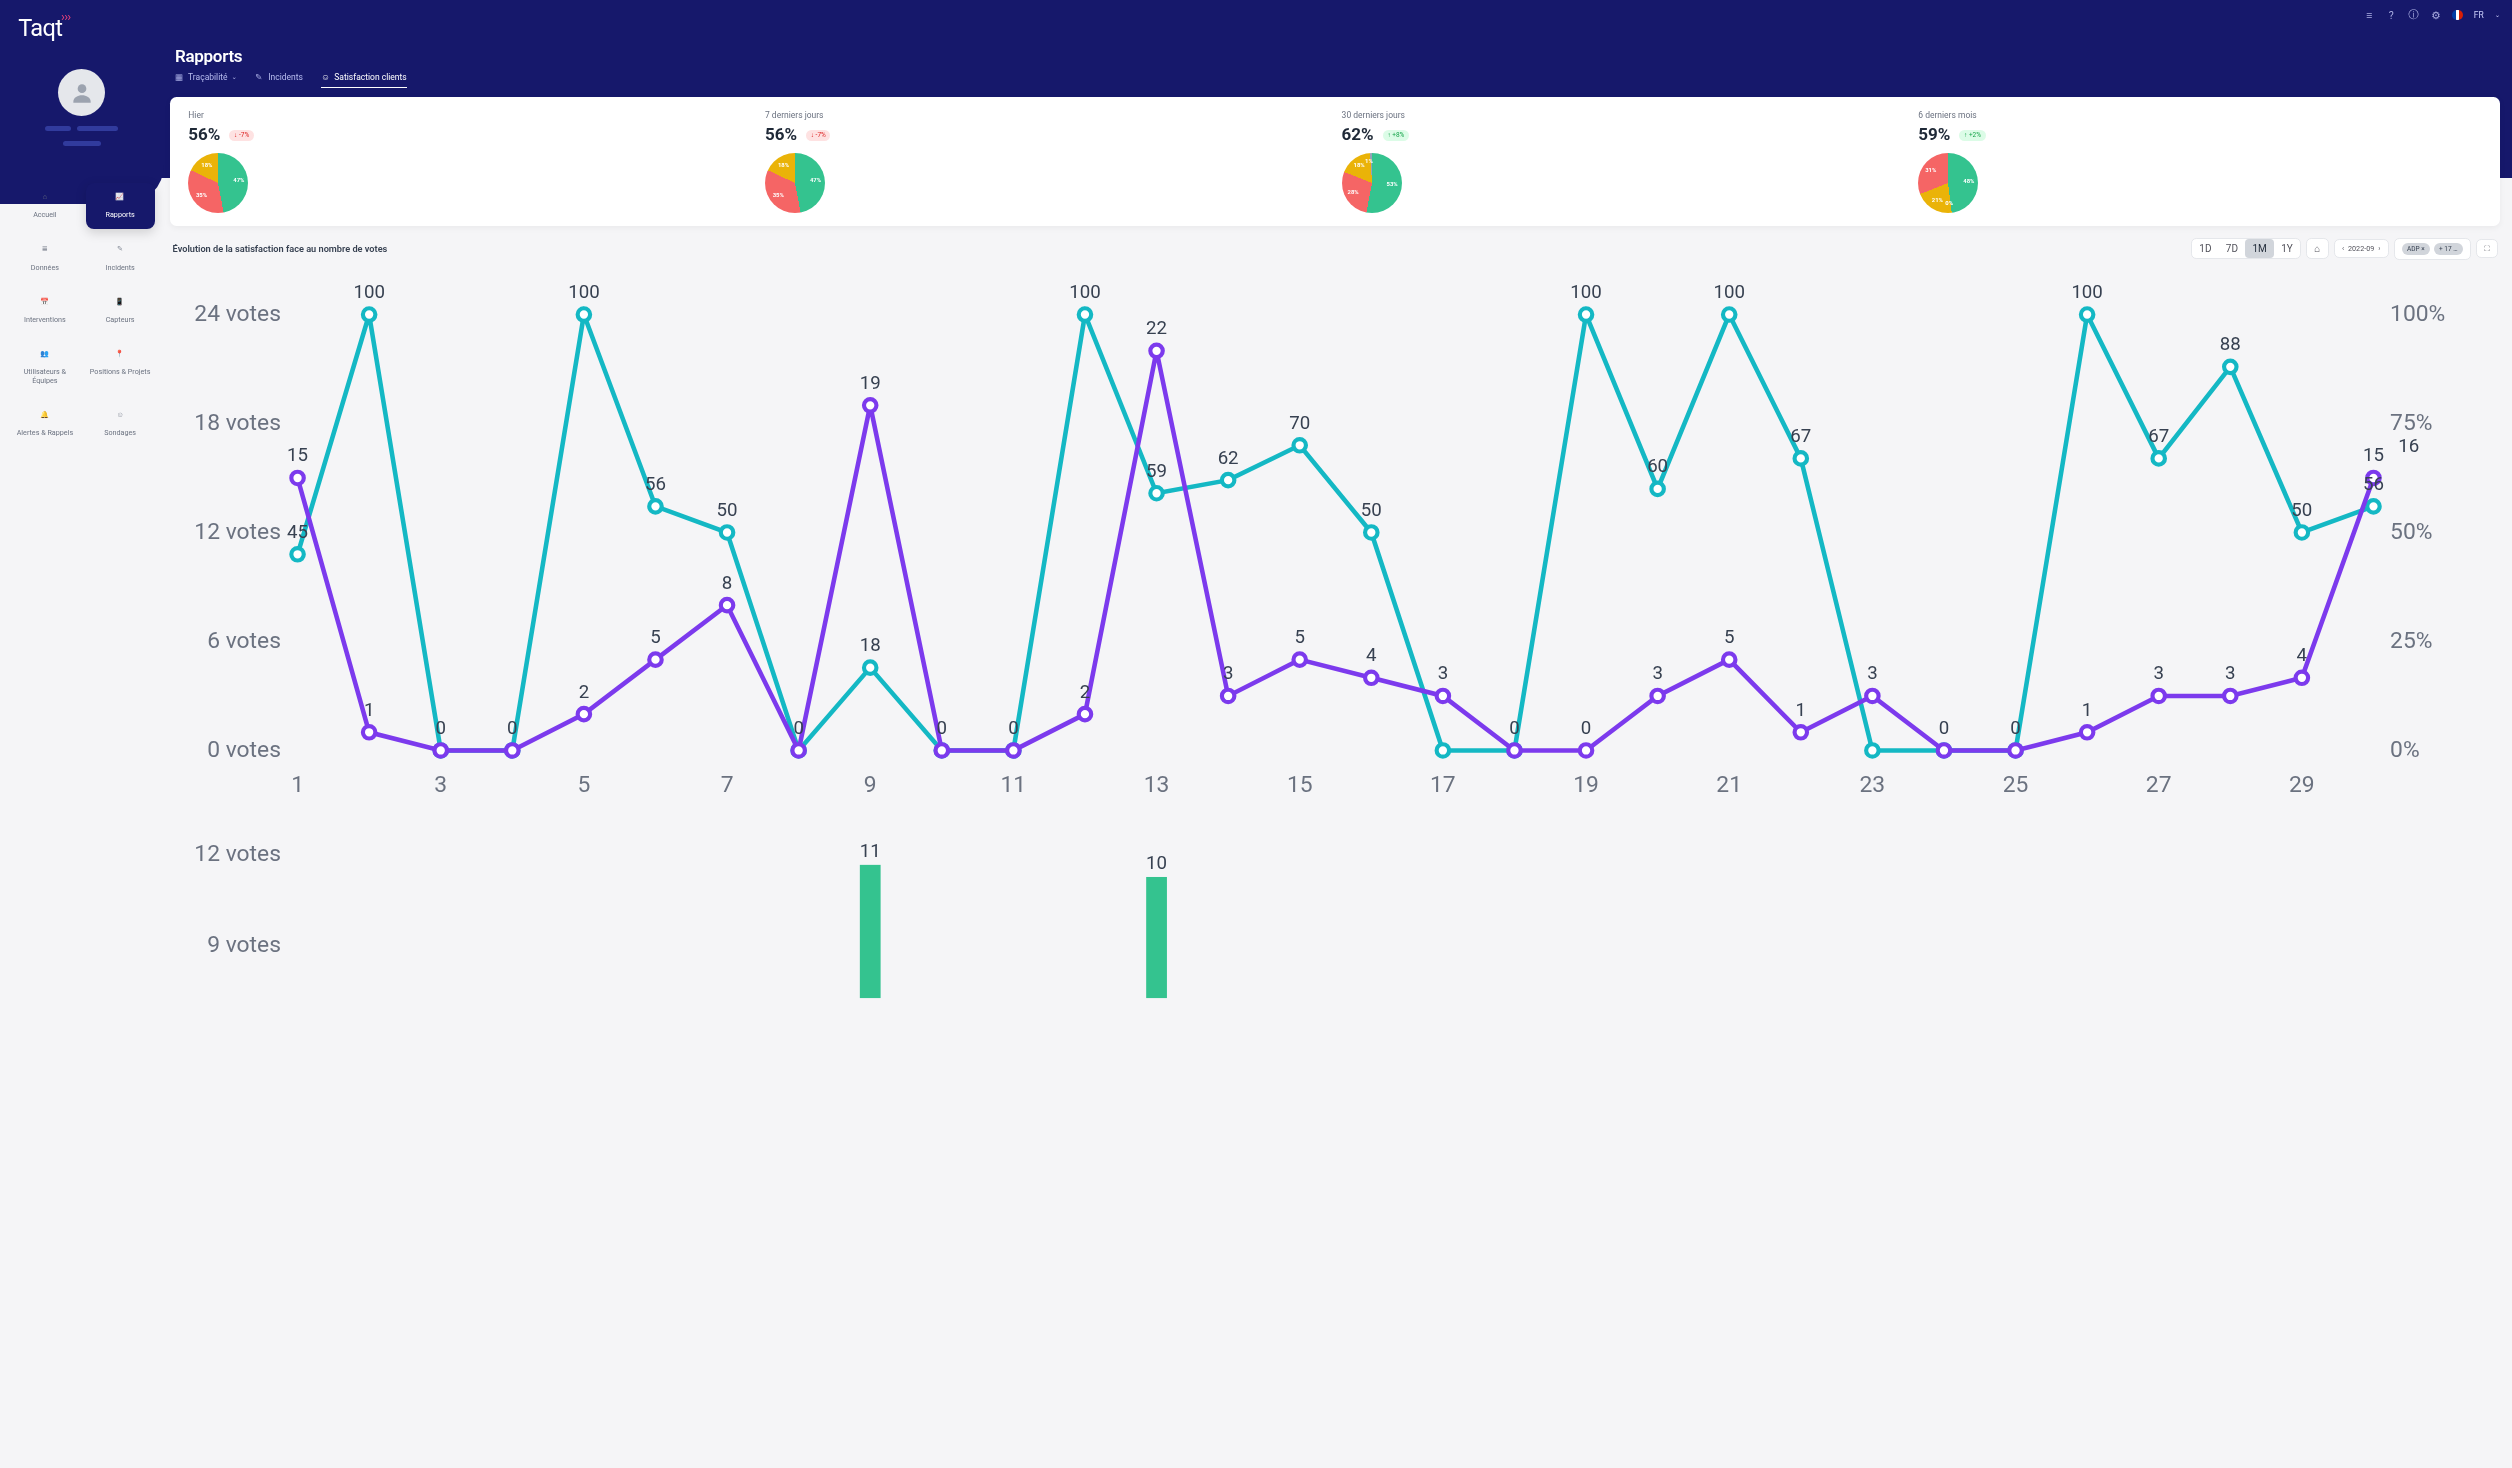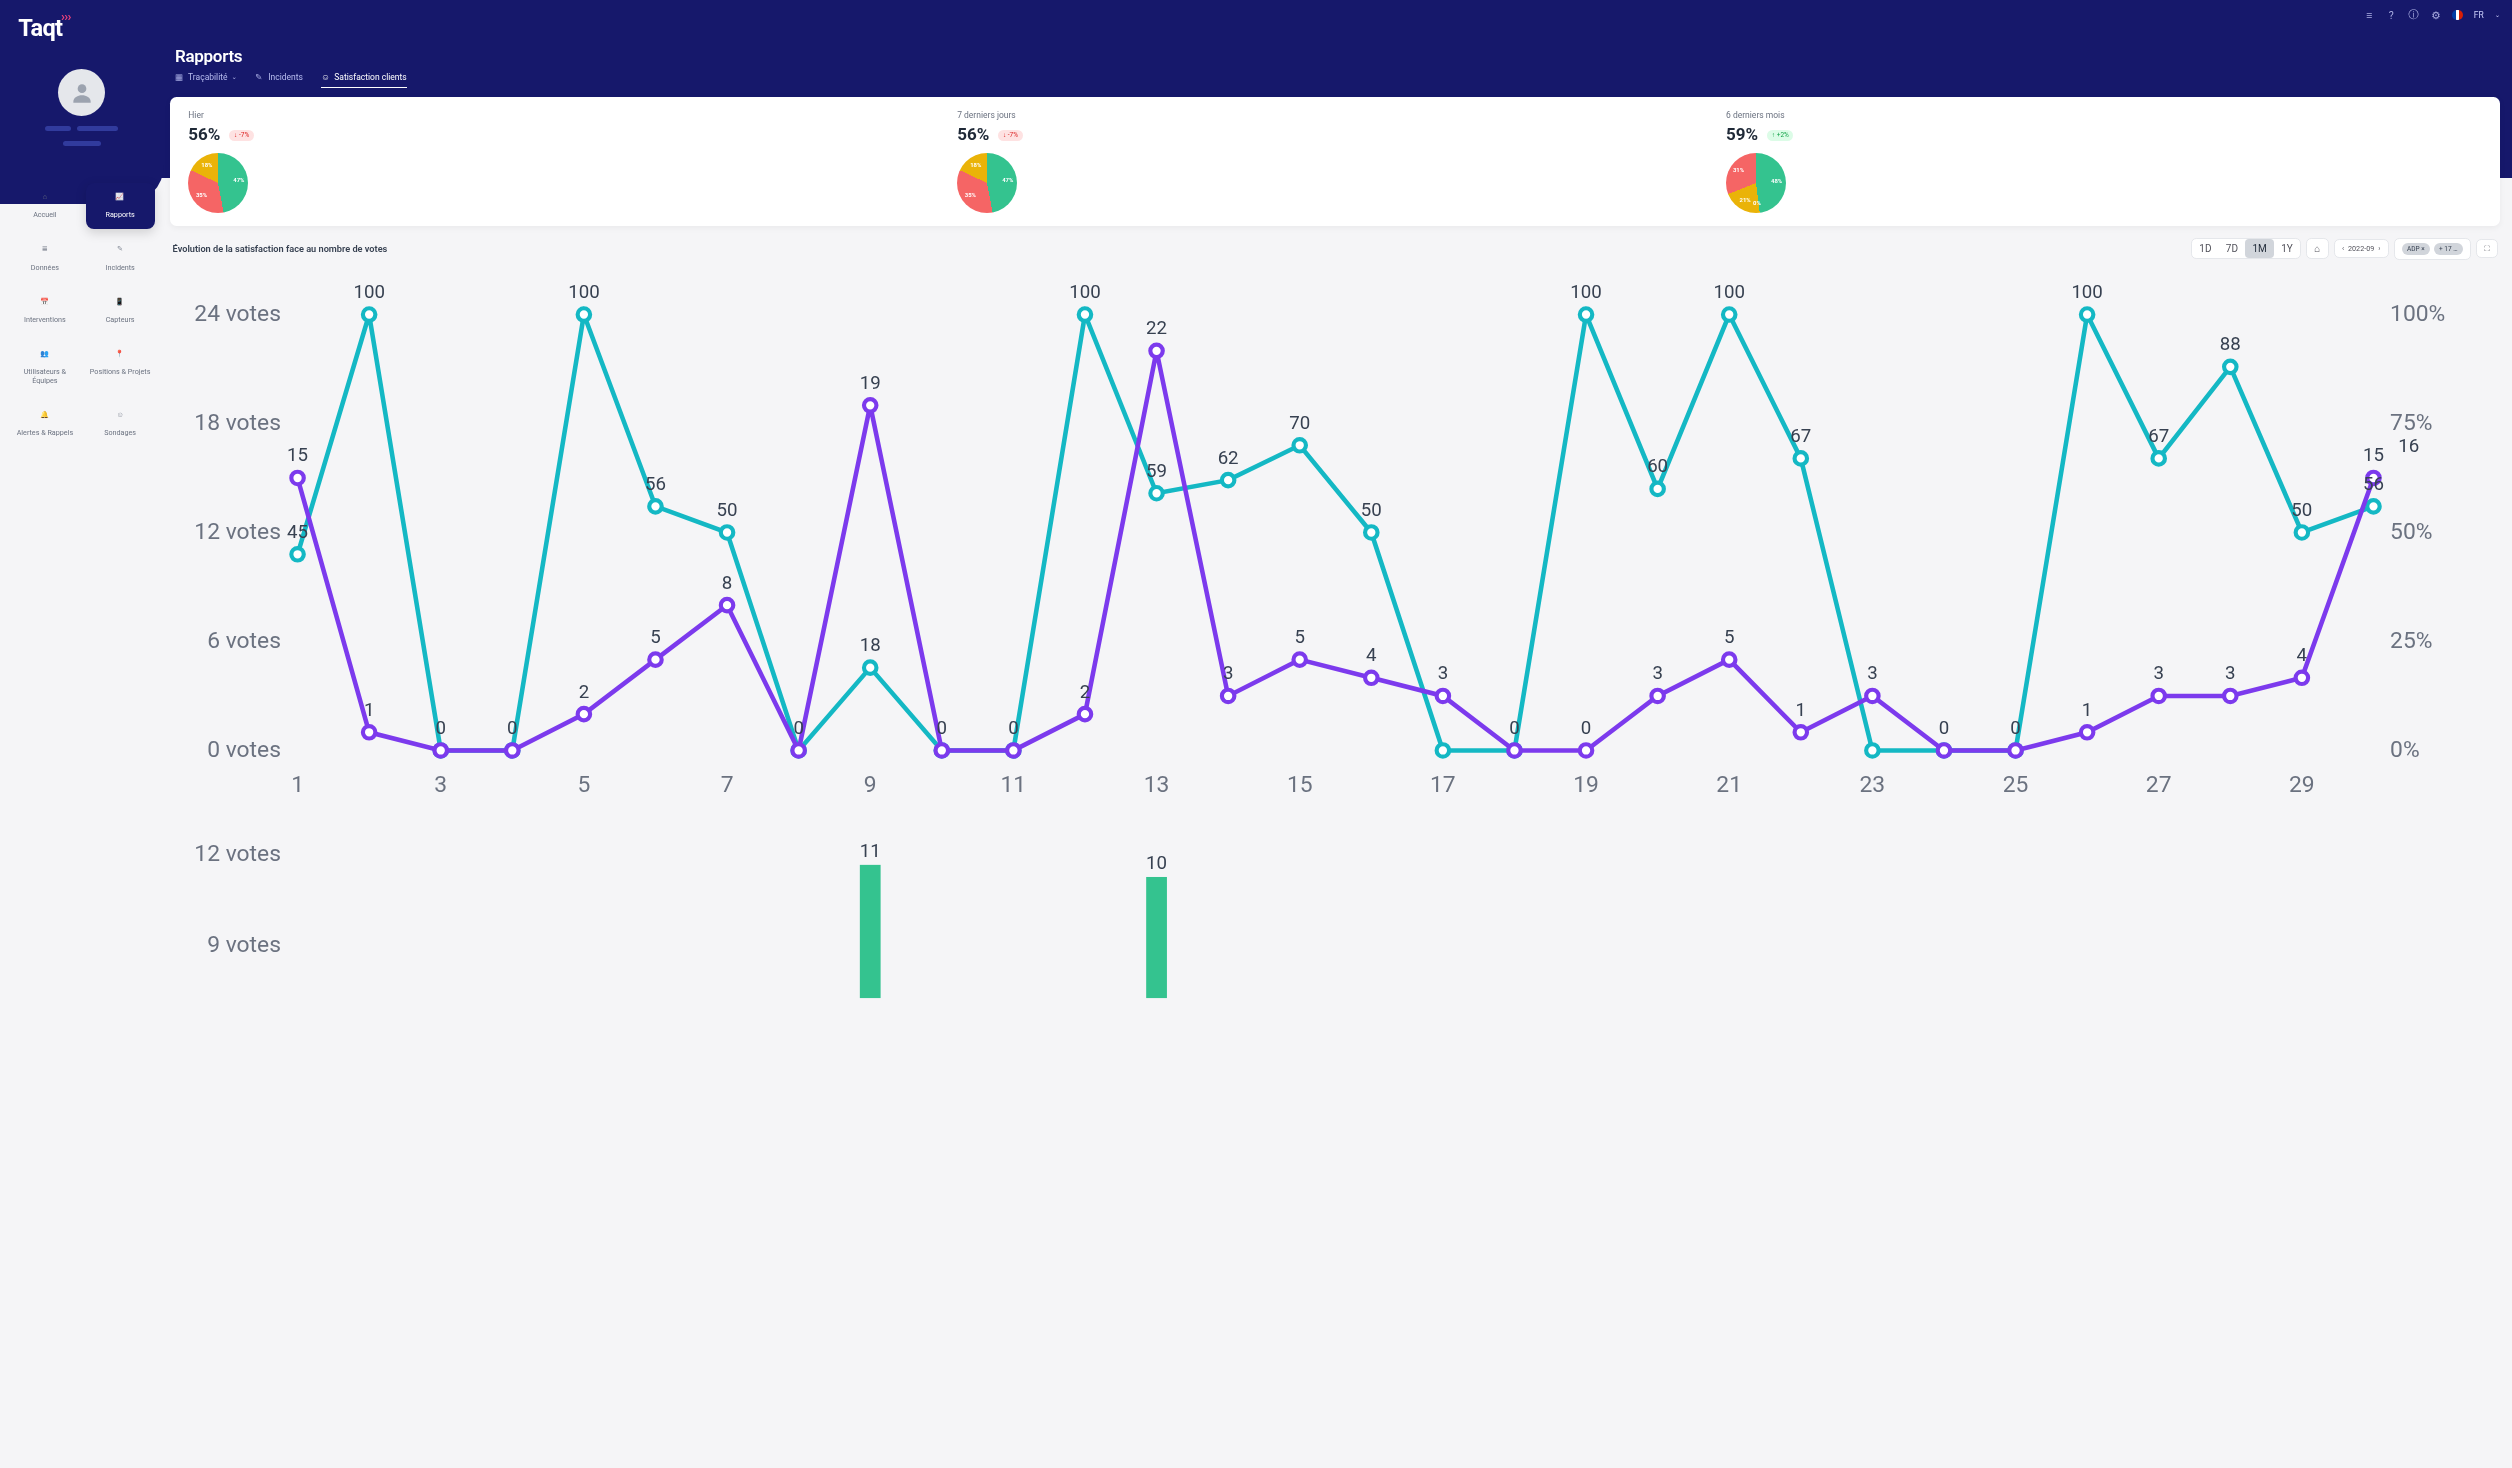--- a/index.html
+++ b/index.html
@@ -15,21 +15,21 @@
   --red:#ef4444;
   --orange:#f56565;
   --yellow:#eab308;
   --teal:#14b8c4;
   --purple:#7c3aed;
 }
 *{box-sizing:border-box;margin:0;padding:0;font-family:-apple-system,BlinkMacSystemFont,"Segoe UI",Roboto,sans-serif}
 body{background:var(--bg);min-height:100vh;overflow-x:hidden}
 
 .topbar{background:var(--navy);height:178px;position:relative}
-.brand{position:absolute;left:18.3px;top:14.4px;font-size:23.6px;font-weight:700;color:#fff;letter-spacing:-0.7px}
+.brand{position:absolute;left:18.3px;top:14.4px;font-size:23.6px;font-weight:400;color:#fff;letter-spacing:-0.7px}
 .brand sup{color:var(--accent);font-size:13px;position:relative;top:-6.5px;left:-1.3px}
 .top-icons{position:absolute;right:11.8px;top:9.2px;display:flex;gap:10.5px;align-items:center;color:#cfd3ff}
 .top-icons .tic{width:11.8px;height:11.8px;opacity:.8;cursor:pointer;display:flex;align-items:center;justify-content:center}
 .top-icons .lang{display:flex;align-items:center;gap:11px;font-size:8.5px;cursor:pointer}
 .flag{width:10.5px;height:10.5px;border-radius:50%;background:linear-gradient(to right,#003da5 33%,#fff 33%,#fff 66%,#d81e05 66%);display:inline-block}
 .headline{position:absolute;left:175px;top:46px;color:#fff}
 .headline h1{font-size:17px;font-weight:600;letter-spacing:-0.3px}
 .tabs{position:absolute;left:175px;top:72px;display:flex;gap:18.3px;color:#b8bdf0;font-size:8.5px}
 .tabs .tab{display:flex;align-items:center;gap:3.9px;padding-bottom:5.2px;border-bottom:1.3px solid transparent;cursor:pointer}
 .tabs .tab.active{color:#fff;border-bottom-color:#fff}
@@ -158,20 +158,30 @@
             <span style="left:13px;top:8.5px">18%</span>
           </div></div>
         <div class="stat">
     <div class="lbl">7 derniers jours</div>
     <span class="val">56%</span>
     <span class="badge down">↓ -7%</span>
     <div class="pie" style="background:conic-gradient(#34c38f 0% 47%,#f56565 47% 82%,#eab308 82% 100%)">
             <span style="left:45px;top:24px">47%</span>
             <span style="left:7.7px;top:39px">35%</span>
             <span style="left:13px;top:8.5px">18%</span>
+          </div></div>
+        <div class="stat">
+    <div class="lbl">30 derniers jours</div>
+    <span class="val">62%</span>
+    <span class="badge up">↑ +8%</span>
+    <div class="pie" style="background:conic-gradient(#34c38f 0% 53%,#f56565 53% 81%,#eab308 81% 99%,#94a3b8 99% 100%)">
+            <span style="left:45px;top:28px">53%</span>
+            <span style="left:5.9px;top:36px">28%</span>
+            <span style="left:12px;top:9.2px">18%</span>
+            <span style="left:23.5px;top:5.2px">1%</span>
           </div></div>
         <div class="stat">
     <div class="lbl">6 derniers mois</div>
     <span class="val">59%</span>
     <span class="badge up">↑ +2%</span>
     <div class="pie" style="background:conic-gradient(#34c38f 0% 48%,#94a3b8 48% 48%,#eab308 48% 69%,#f56565 69% 100%)">
             <span style="left:45px;top:25px">48%</span>
             <span style="left:27px;top:47px">0%</span>
             <span style="left:13.5px;top:44px">21%</span>
             <span style="left:6.9px;top:14.4px">31%</span>

